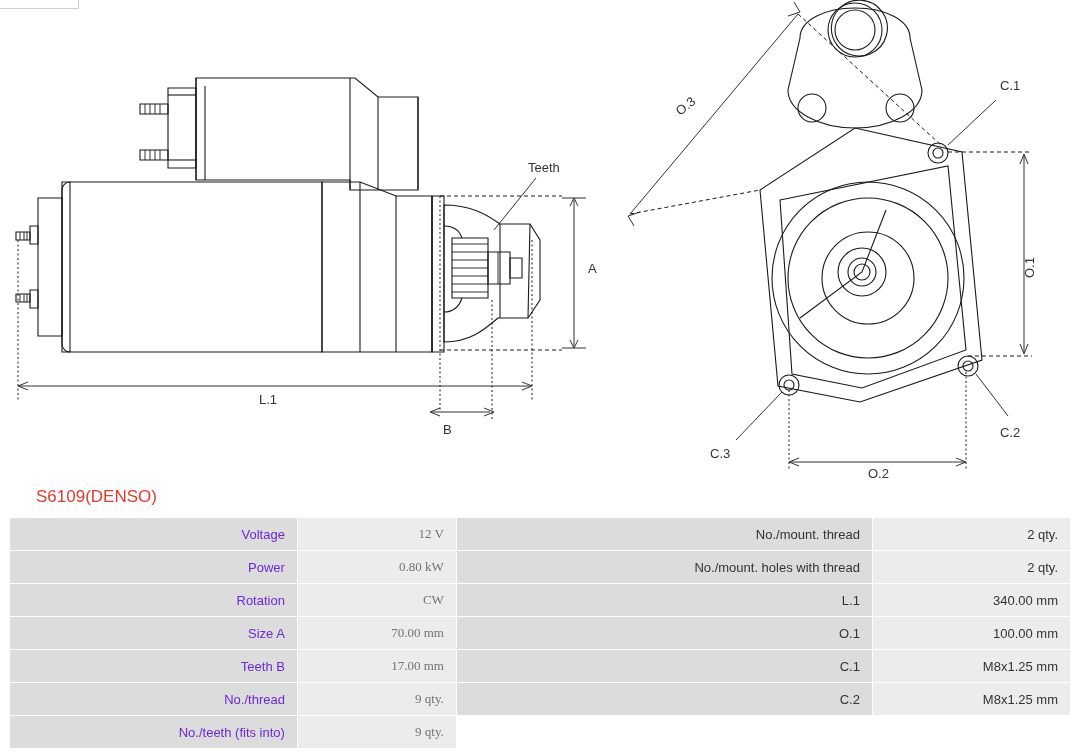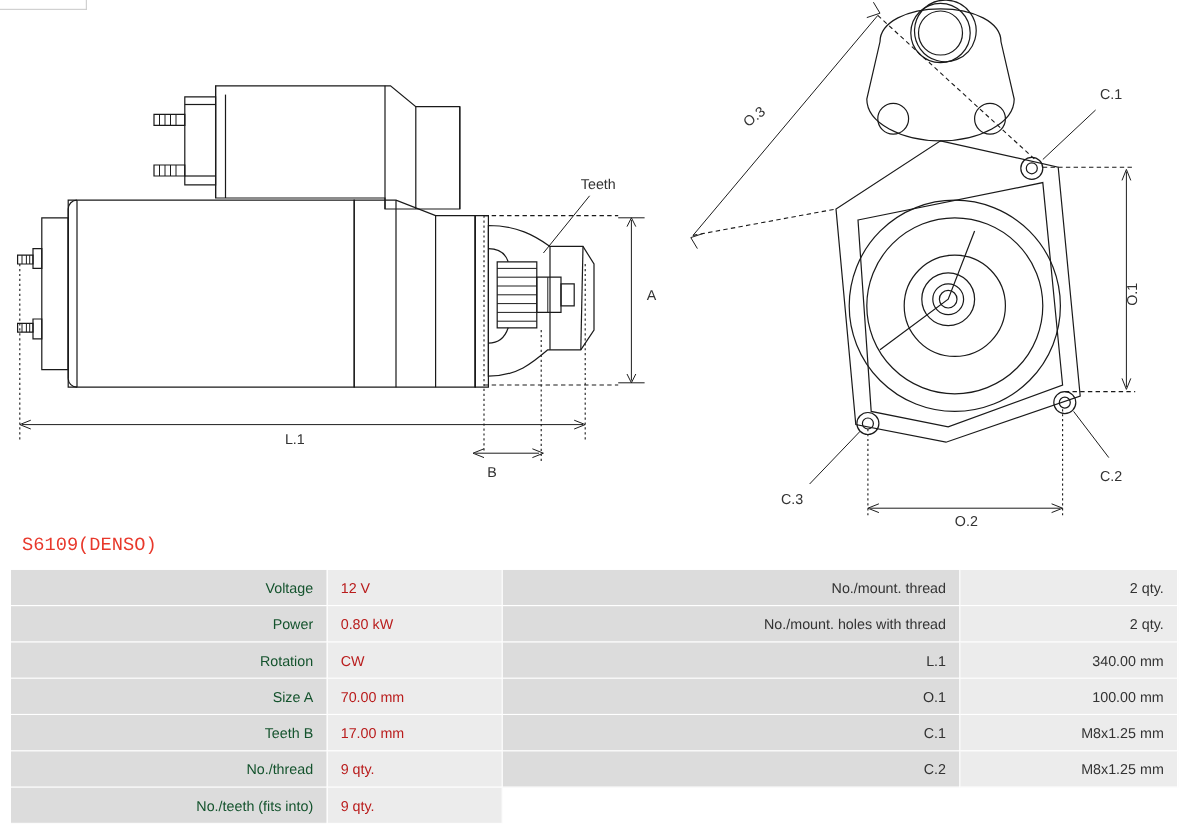--- a/index.html
+++ b/index.html
@@ -25,52 +25,54 @@
     left: 0;
     top: 0;
     width: 1080px;
     height: 480px;
   }
   .drawing-area svg {
     display: block;
   }
   .part-title {
     position: absolute;
-    left: 20px;
+    left: 36px;
     top: 487px;
     font-size: 17px;
     color: #e8382b;
-    font-family: Liberation Mono, monospace;
+    font-family: Liberation Sans, sans-serif;
     white-space: nowrap;
   }
   .spec-table {
     position: absolute;
     left: 9px;
     top: 517px;
     width: 1062px;
     border-collapse: collapse;
     font-size: 13px;
   }
   .spec-table td {
     height: 32px;
     padding: 0 12px;
     border: 1px solid #ffffff;
     vertical-align: middle;
     white-space: nowrap;
   }
   .label-cell {
     background: #dcdcdc;
     text-align: right;
-    color: #14532d;
+    color: #6d28d9;
     width: 290px;
   }
   .value-cell {
     background: #ececec;
-    color: #b91c1c;
+    text-align: right;
+    color: #737373;
     width: 148px;
+    font-family: Liberation Serif, serif;
   }
   .label-cell-2 {
     background: #dcdcdc;
     text-align: right;
     color: #333333;
     width: 430px;
   }
   .value-cell-2 {
     background: #ececec;
     text-align: right;

